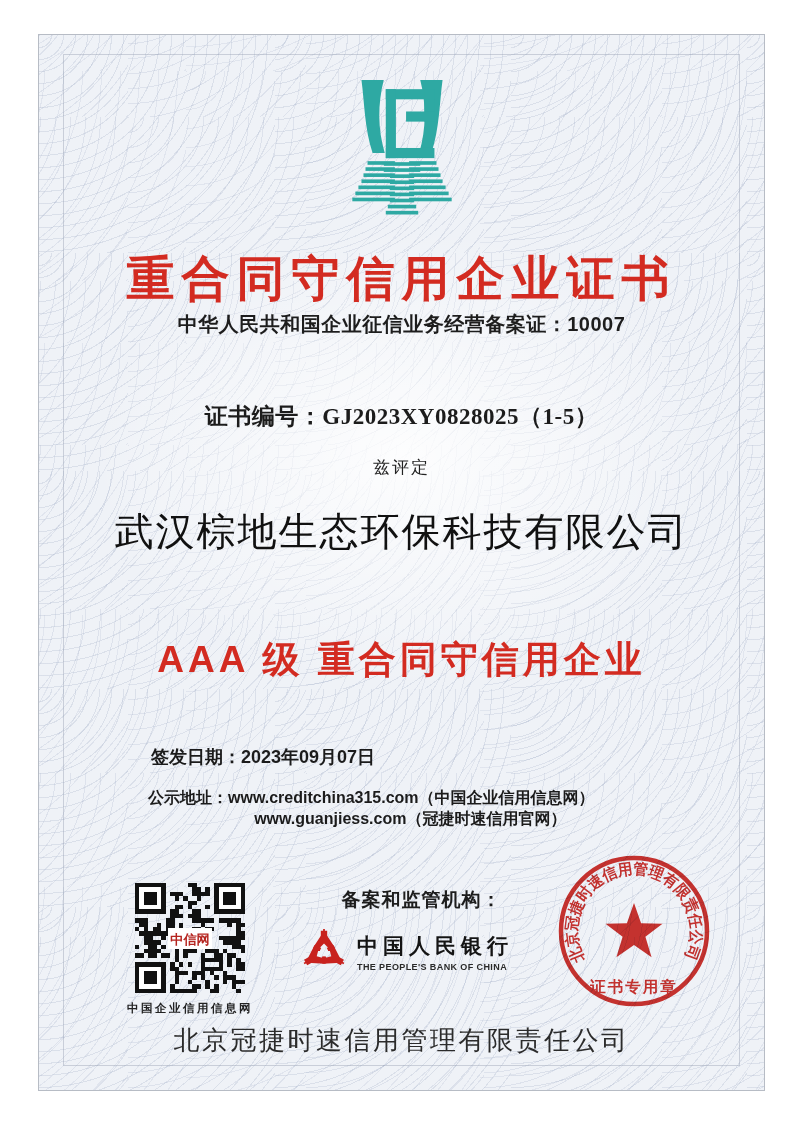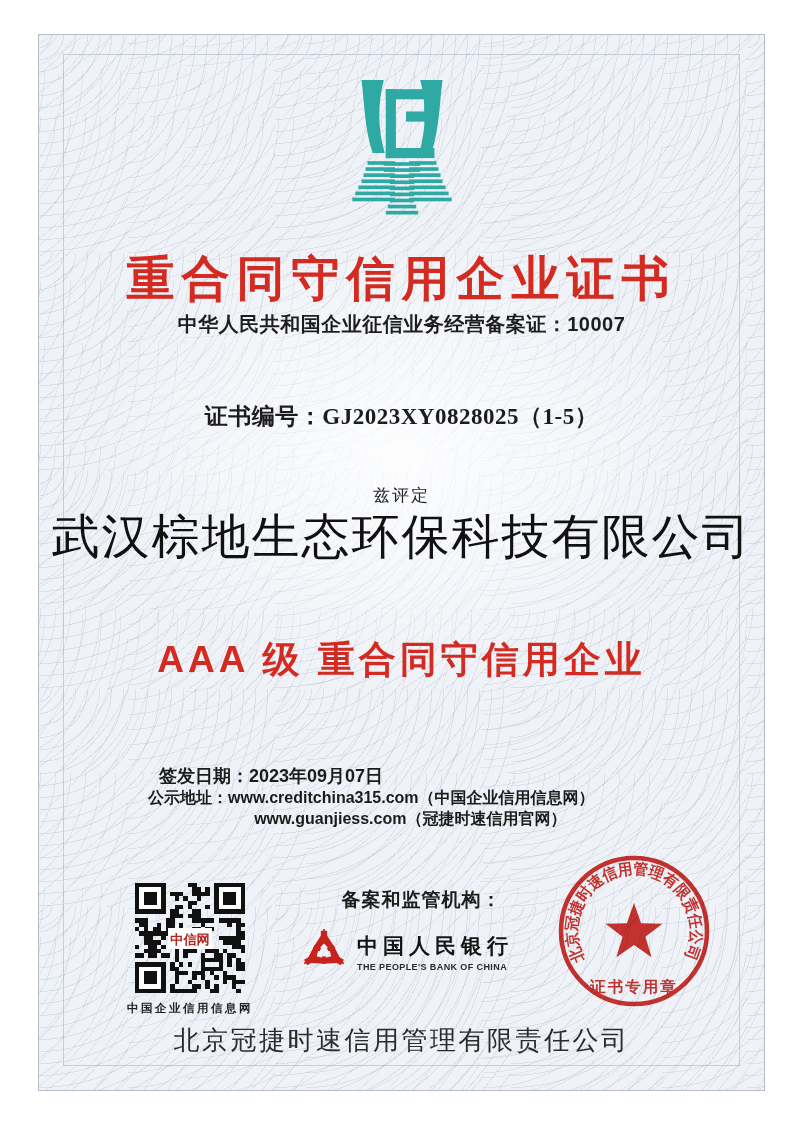--- a/index.html
+++ b/index.html
@@ -23,25 +23,25 @@
 
   .abs { position:absolute; }
   .centered { left:0; right:0; text-align:center; }
 
   .logo-wrap { top:41px; left:0; right:0; display:flex; justify-content:center; }
 
   .title { top:212px; font-size:48px; font-weight:900; color:#d32b21; letter-spacing:7px; }
   .subtitle { top:276px; font-size:20px; font-weight:700; color:#1d1d1d; letter-spacing:0.5px; }
 
   .cert-no { top:366px; font-family:"Liberation Serif","DejaVu Serif",serif; font-size:23px; font-weight:700; color:#1c1c1c; letter-spacing:0.5px;text-align:center; }
-  .intro { top:449px; font-family:"Liberation Serif","DejaVu Serif",serif; font-size:17px; color:#222; letter-spacing:2px; }
-  .company { top:470px; font-family:"Liberation Serif","DejaVu Serif",serif; font-size:48px; font-weight:500; color:#111; letter-spacing:2px; }
+  .intro { top:421px; font-family:"Liberation Serif","DejaVu Serif",serif; font-size:17px; color:#222; letter-spacing:2px; }
+  .company { top:470px; font-family:"Liberation Serif","DejaVu Serif",serif; font-size:39px; font-weight:500; color:#111; letter-spacing:2px; }
   .rating { top:600px; font-size:37px; font-weight:800; color:#d32b21; letter-spacing:4px; }
 
-  .dates { top:710px; left:120px; display:flex; gap:70px; font-size:18px; font-weight:700; color:#1b1b1b;margin-top:19px; }
+  .dates { top:710px; left:112px; display:flex; gap:70px; font-size:18px; font-weight:700; color:#1b1b1b; }
   .urls { top:752px; left:109px; font-size:16px; font-weight:700; color:#1b1b1b; line-height:21px; }
   .urls .line2 { padding-left:78px;text-align:center; }
 
   .qr-block { left:96px; top:848px; width:110px; }
   .qr-block svg { display:block; width:110px; height:110px; }
   .qr-caption { margin-top:8px; width:160px; margin-left:-25px; text-align:center; font-family:"Liberation Serif","DejaVu Serif",serif; font-size:11.5px; font-weight:600; color:#222; letter-spacing:2.5px; }
 
   .regulator { top:852px; left:50%; transform:translateX(-50%); margin-left:20px; font-family:"Liberation Serif","DejaVu Serif",serif; font-size:19px; font-weight:600; color:#1d1d1d; letter-spacing:1px; white-space:nowrap; }
 
   .bank-row { top:894px; left:262px; display:flex; align-items:center; gap:10px; }

